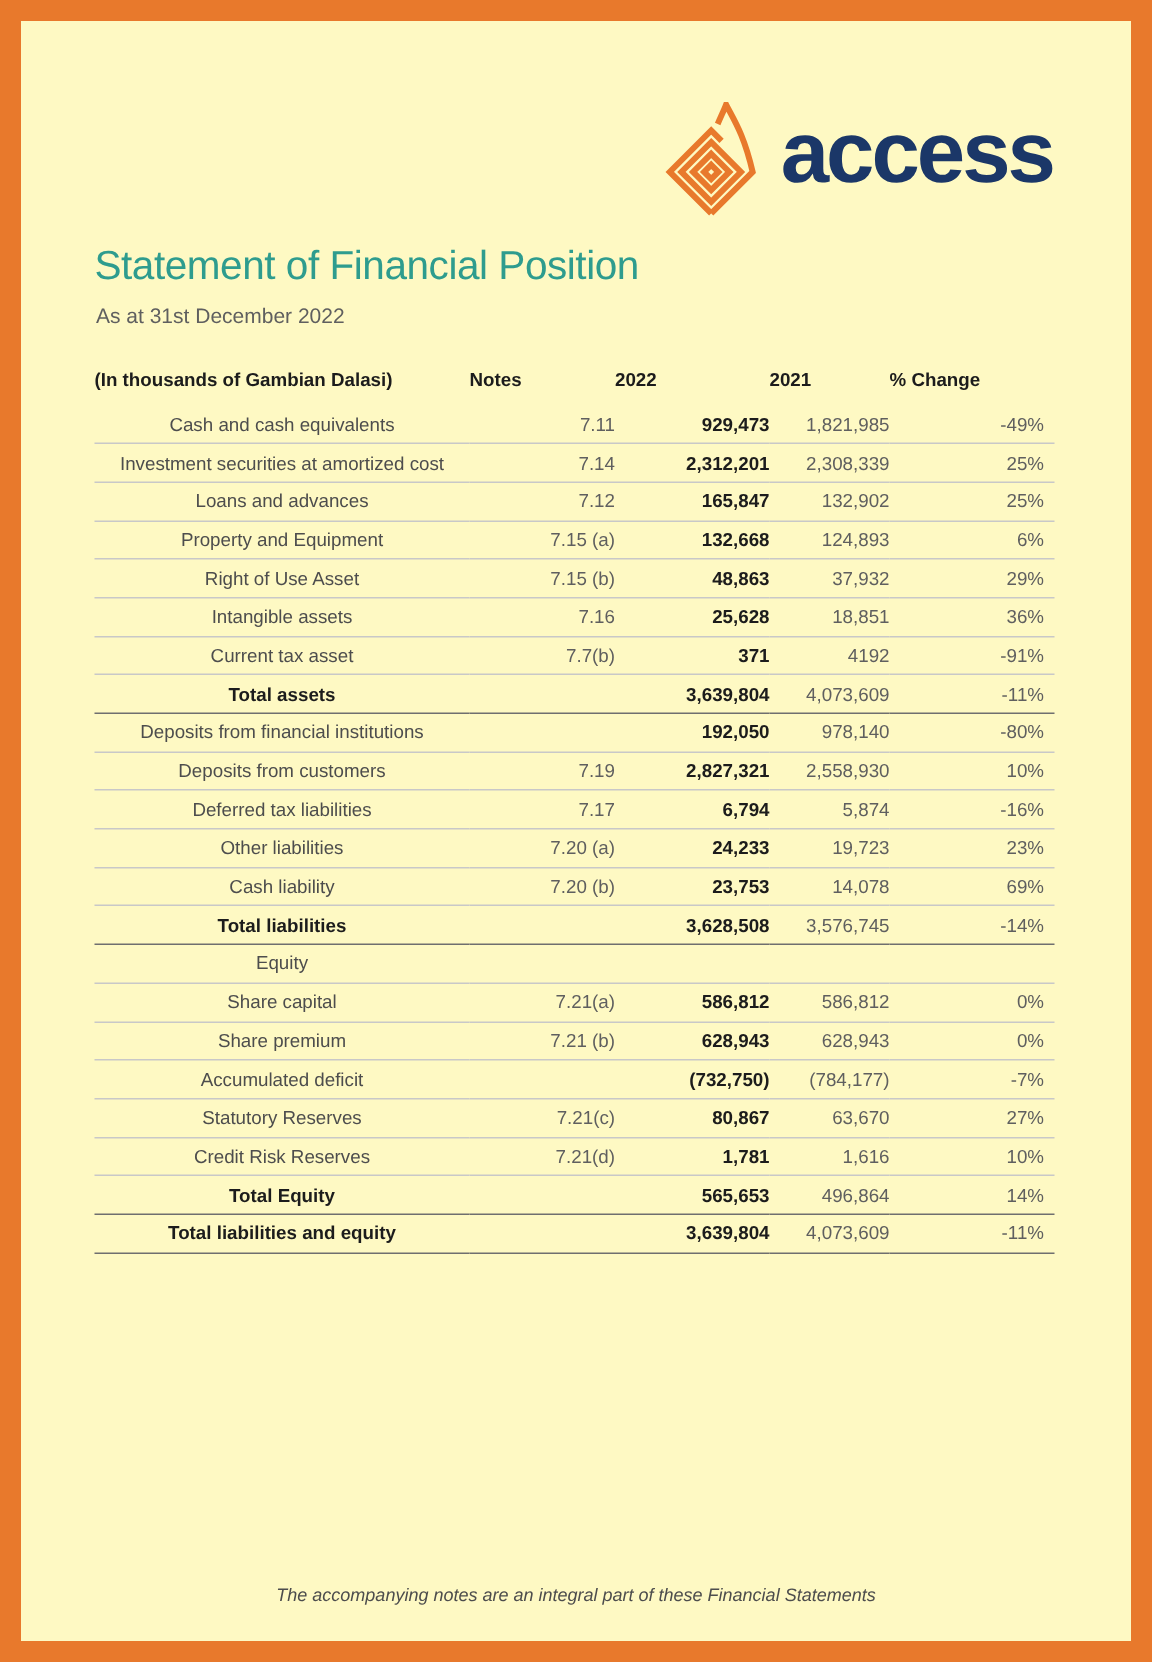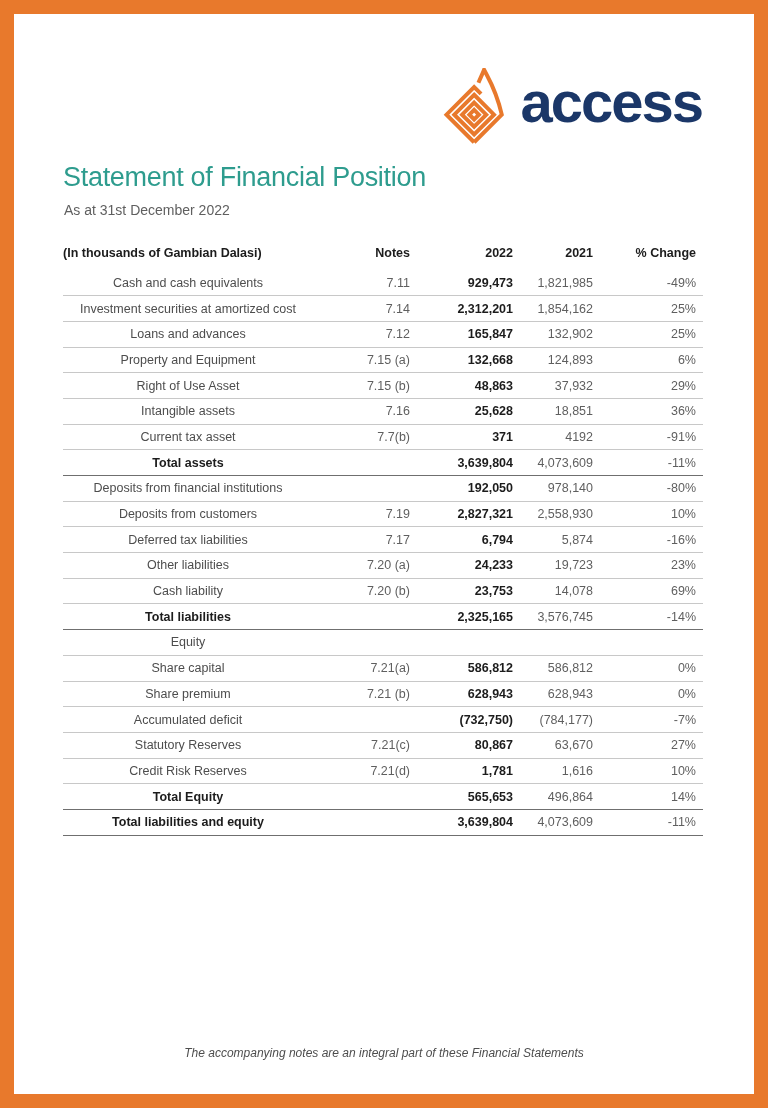--- a/index.html
+++ b/index.html
@@ -3,21 +3,21 @@
 <meta charset="utf-8">
 <style>
   * { margin: 0; padding: 0; box-sizing: border-box; }
   html, body { background: #9a9a9a; }
   body { font-family: "Liberation Sans", sans-serif; }
 
   .page {
     position: relative;
     width: 768px;
     height: 1108px;
-    background: #ffffff;
+    background: #fef9c3;
     border: 14px solid #E8792C;
     overflow: hidden;
   }
 
   
   .logo-row {
     display: flex;
     justify-content: flex-end;
     align-items: center;
     margin: 54px 52px 0 0;
@@ -58,21 +58,21 @@
   .fin-table col.c-note   { width: 97px; }
   .fin-table col.c-y2022  { width: 103px; }
   .fin-table col.c-y2021  { width: 80px; }
   .fin-table col.c-change { width: 103px; }
   .fin-table col.c-pad    { width: 7px; }
 
   .fin-table th {
     font-size: 12.5px;
     font-weight: bold;
     color: #1c1c1c;
-    text-align: right;
+    text-align: left;
     padding: 6px 0 10px 0;
     white-space: nowrap;
   }
   .fin-table th.h-label { text-align: left; }
 
   .fin-table td {
     font-size: 12.5px;
     height: 25.7px;
     padding: 0;
     white-space: nowrap;
@@ -89,21 +89,21 @@
 
   .fin-table tr.r-total td { border-bottom: 1.5px solid #6f6f6f; margin-left: 48px; }
   .fin-table tr.r-total td.t-label { color: #1c1c1c; font-weight: bold; }
   .fin-table tr.r-total td { border-top: 0.5px solid #8a8a8a; }
 
   
   .footer-note {
     position: absolute;
     left: 0;
     right: 0;
-    bottom: 34px;
+    bottom: 24px;
     text-align: center;
     font-size: 12px;
     font-style: italic;
     color: #4d4d4d;
   }
 </style>
 </head>
 <body>
 
 <div class="page">
@@ -152,21 +152,21 @@
           <td class="t-note">7.11</td>
           <td class="t-2022">929,473</td>
           <td class="t-2021">1,821,985</td>
           <td class="t-change">-49%</td>
           <td class="t-pad"></td>
         </tr>
         <tr class="r-normal">
           <td class="t-label">Investment securities at amortized cost</td>
           <td class="t-note">7.14</td>
           <td class="t-2022">2,312,201</td>
-          <td class="t-2021">1,854,162</td>
+          <td class="t-2021">2,308,339</td>
           <td class="t-change">25%</td>
           <td class="t-pad"></td>
         </tr>
         <tr class="r-normal">
           <td class="t-label">Loans and advances</td>
           <td class="t-note">7.12</td>
           <td class="t-2022">165,847</td>
           <td class="t-2021">132,902</td>
           <td class="t-change">25%</td>
           <td class="t-pad"></td>
@@ -247,21 +247,21 @@
           <td class="t-label">Cash liability</td>
           <td class="t-note">7.20 (b)</td>
           <td class="t-2022">23,753</td>
           <td class="t-2021">14,078</td>
           <td class="t-change">69%</td>
           <td class="t-pad"></td>
         </tr>
         <tr class="r-total">
           <td class="t-label">Total liabilities</td>
           <td class="t-note"></td>
-          <td class="t-2022">2,325,165</td>
+          <td class="t-2022">3,628,508</td>
           <td class="t-2021">3,576,745</td>
           <td class="t-change">-14%</td>
           <td class="t-pad"></td>
         </tr>
         <tr class="r-section">
           <td class="t-label">Equity</td>
           <td class="t-note"></td>
           <td class="t-2022"></td>
           <td class="t-2021"></td>
           <td class="t-change"></td>

